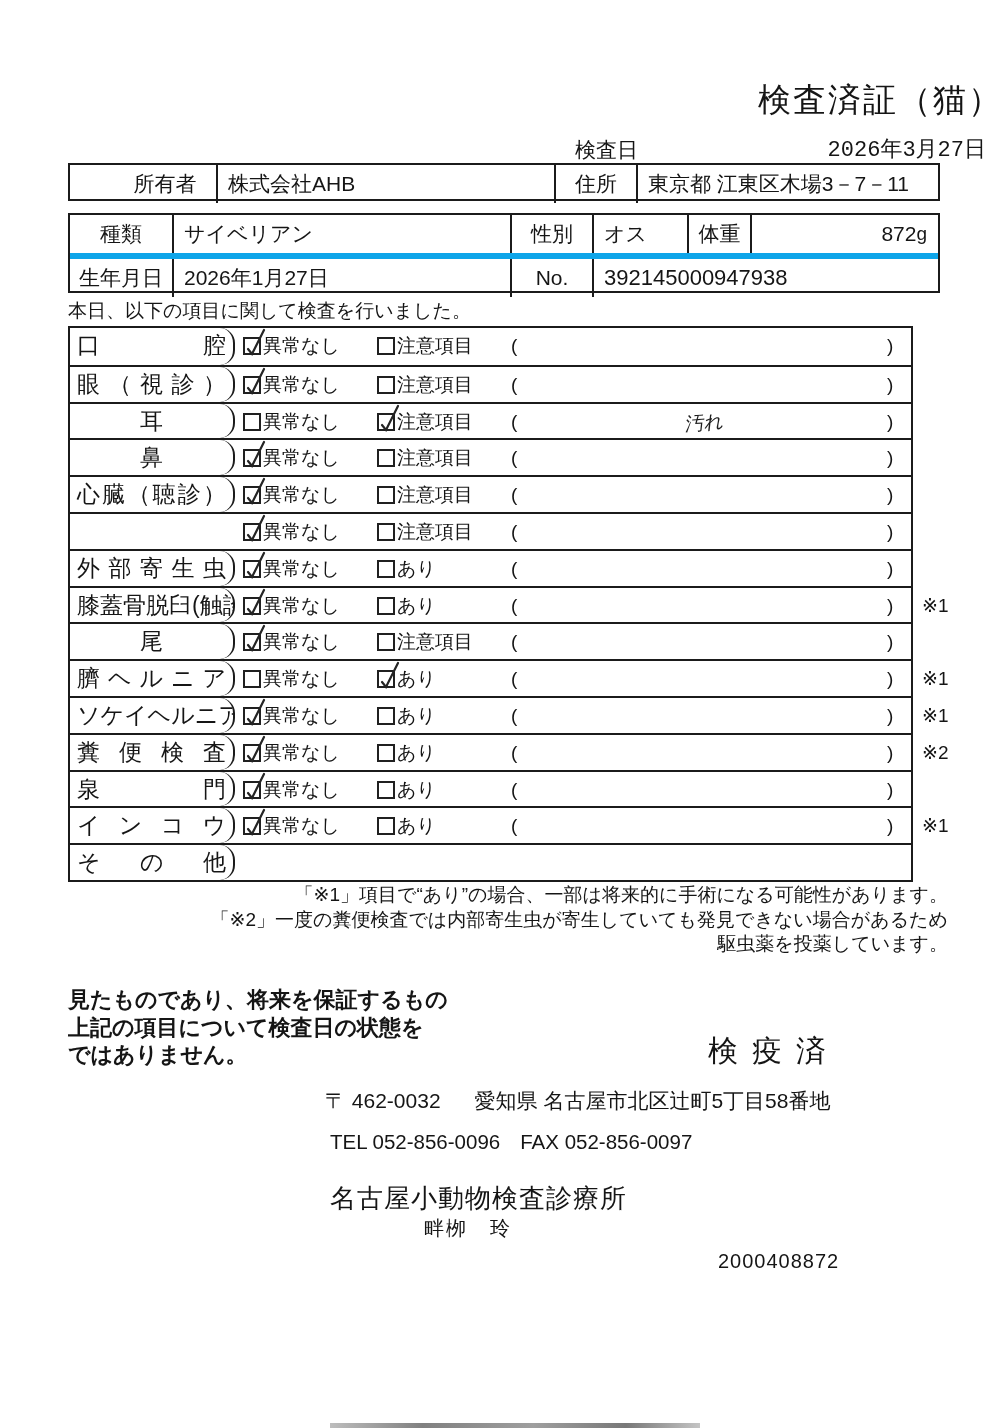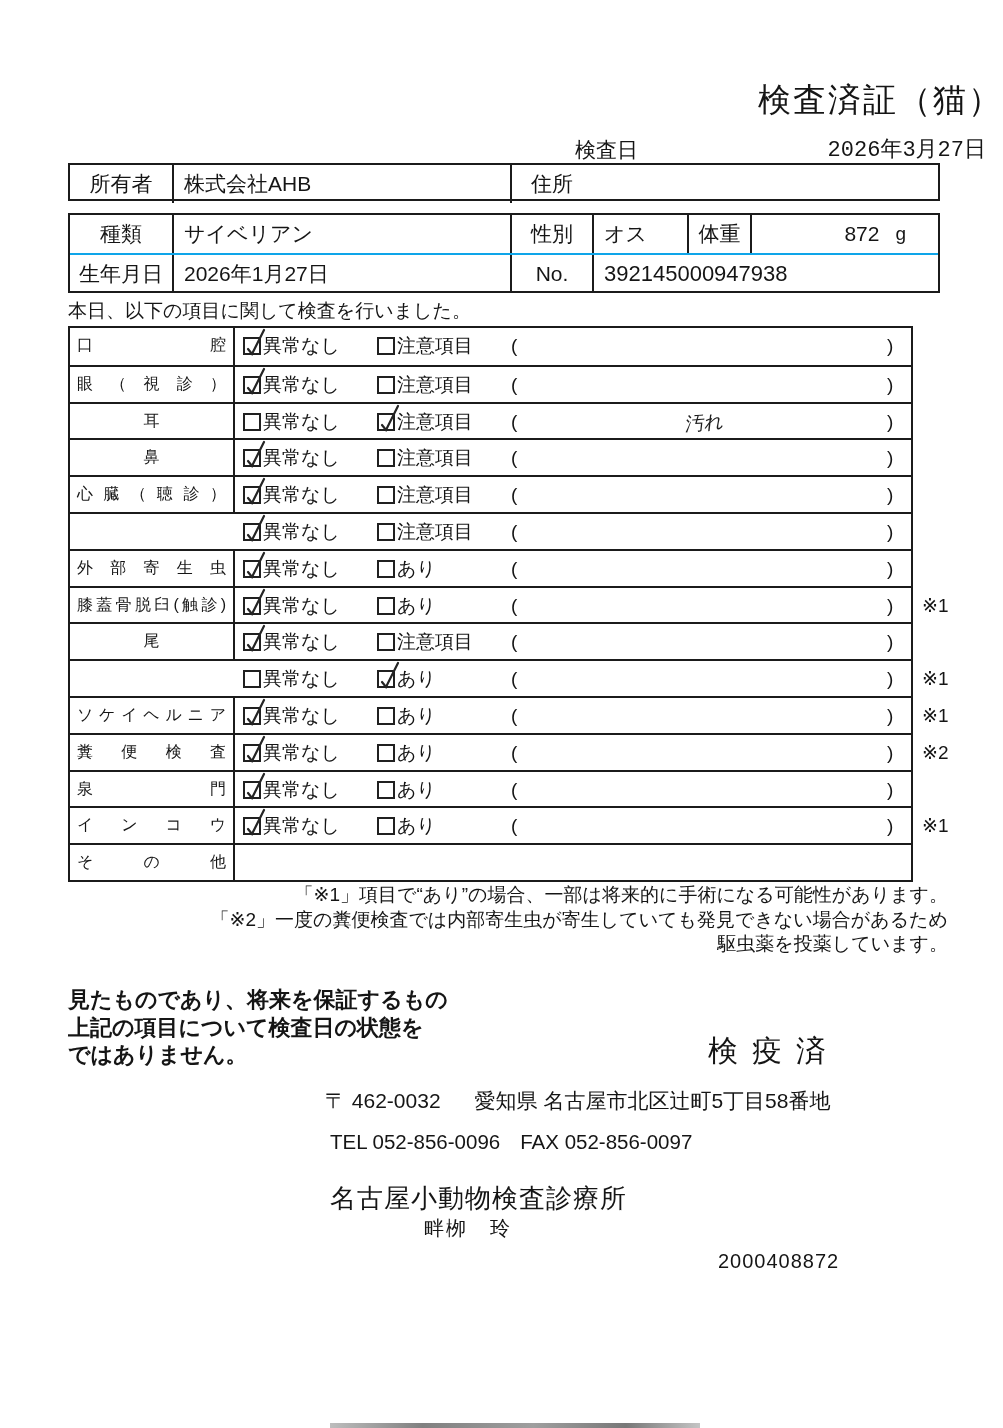--- a/index.html
+++ b/index.html
@@ -9,43 +9,43 @@
     position:relative;overflow:hidden;
   }
   
   .title{position:absolute;top:78px;left:0;width:100%;text-align:right;
     font-size:33px;font-weight:400;letter-spacing:2px;}
   .insp-label{position:absolute;left:575px;top:136px;font-size:21px;}
   .insp-date{position:absolute;left:760px;top:134px;width:226px;text-align:right;font-size:22px;font-family:Liberation Mono, monospace;}
   
   .tbl{position:absolute;left:68px;width:872px;border:2px solid #1b1b1b;box-sizing:border-box;background:#fff;}
   .t-row{display:grid;height:38px;}
-  .t-row + .t-row{border-top:2px solid #0ea5e9;}
+  .t-row + .t-row{border-top:6px solid #0ea5e9;}
   .t-cell{border-left:2px solid #1b1b1b;display:flex;align-items:center;
     padding:0 10px;font-size:21px;box-sizing:border-box;white-space:nowrap;overflow:visible;}
   .t-cell.first{border-left:none;}
   .t-cell.lab{justify-content:center;padding:0 3px;}
   .t-cell.num{font-size:22px;}
-  .t-cell.weight{justify-content:flex-end;gap:16px;padding-right:32px;}
+  .t-cell.weight{justify-content:flex-end;padding-right:11px;}
   .t-cell.weight .unit{font-size:19px;}
-  #owner-table{top:163px;height:38px;}
+  #owner-table{top:163px;height:38px;padding-left:44px;}
   #owner-table .t-row{grid-template-columns:102px 338px 82px 1fr;}
   #pet-table{top:213px;height:80px;}
   #pet-table .t-row.r1{grid-template-columns:102px 338px 82px 95px 63px 1fr;}
   #pet-table .t-row.r2{grid-template-columns:102px 338px 82px 1fr;}
   .intro{position:absolute;left:68px;top:298px;font-size:19px;}
   
   #exam-table{position:absolute;left:68px;top:326px;width:845px;
     border:2px solid #1b1b1b;box-sizing:border-box;}
   .exam-row{position:relative;height:36.8px;box-sizing:border-box;}
   .exam-row + .exam-row{border-top:2px solid #1b1b1b;}
   .exam-label{position:absolute;left:0;top:0;width:165px;height:100%;
     border-right:2px solid #1b1b1b;box-sizing:border-box;
-    font-size:16px;line-height:34px;padding:0 7px;
-    text-align:justify;text-align-last:justify;white-space:nowrap;overflow:hidden;}
+    font-size:23px;line-height:34px;padding:0 7px;
+    text-align:justify;text-align-last:justify;white-space:nowrap;overflow:hidden;border-radius:15px;}
   .exam-label.center{text-align:center;text-align-last:center;}
   .exam-content{position:absolute;left:165px;right:0;top:0;height:100%;}
   .exam-content span{position:absolute;font-size:19px;line-height:35px;white-space:nowrap;}
   .opt1{left:28px;}
   .opt2{left:162px;}
   .paren{font-size:21px;}
   .paren.open{left:276px;}
   .paren.close{left:652px;}
   .hand-note{left:320px;width:300px;text-align:center;font-size:28px;line-height:32px;
     color:#1d1d1d;transform:rotate(-4deg) skewX(-10deg);font-weight:400;top:1px;}
@@ -76,20 +76,21 @@
 <div class="title">検査済証（猫）</div>
 
 <div class="insp-label">検査日</div>
 <div class="insp-date">2026年3月27日</div>
 
 <div class="tbl" id="owner-table">
   <div class="t-row">
     <div class="t-cell first lab">所有者</div>
     <div class="t-cell">株式会社AHB</div>
     <div class="t-cell lab">住所</div>
+    <div class="t-cell">東京都 江東区木場3－7－11</div>
   </div>
 </div>
 
 <div class="tbl" id="pet-table">
   <div class="t-row r1">
     <div class="t-cell first lab">種類</div>
     <div class="t-cell">サイベリアン</div>
     <div class="t-cell lab">性別</div>
     <div class="t-cell">オス</div>
     <div class="t-cell lab">体重</div>
@@ -239,20 +240,21 @@
           </svg>
         </span>
         <span class="opt1">異常なし</span>
         <span class="cb" style="left: 142px;"></span>
         <span class="opt2">注意項目</span>
         <span class="paren open">(</span>
         <span class="paren close">)</span>
       </div>
     </div>
     <div class="exam-row">
+      <div class="exam-label">臍ヘルニア</div>
       <div class="exam-content">
         <span class="cb" style="left: 8px;"></span>
         <span class="opt1">異常なし</span>
         <span class="cb" style="left: 142px;">
           <svg viewBox="0 0 27 33">
             <path d="M7 24 L11 29 L23 5"></path>
           </svg>
         </span>
         <span class="opt2">あり</span>
         <span class="paren open">(</span>

